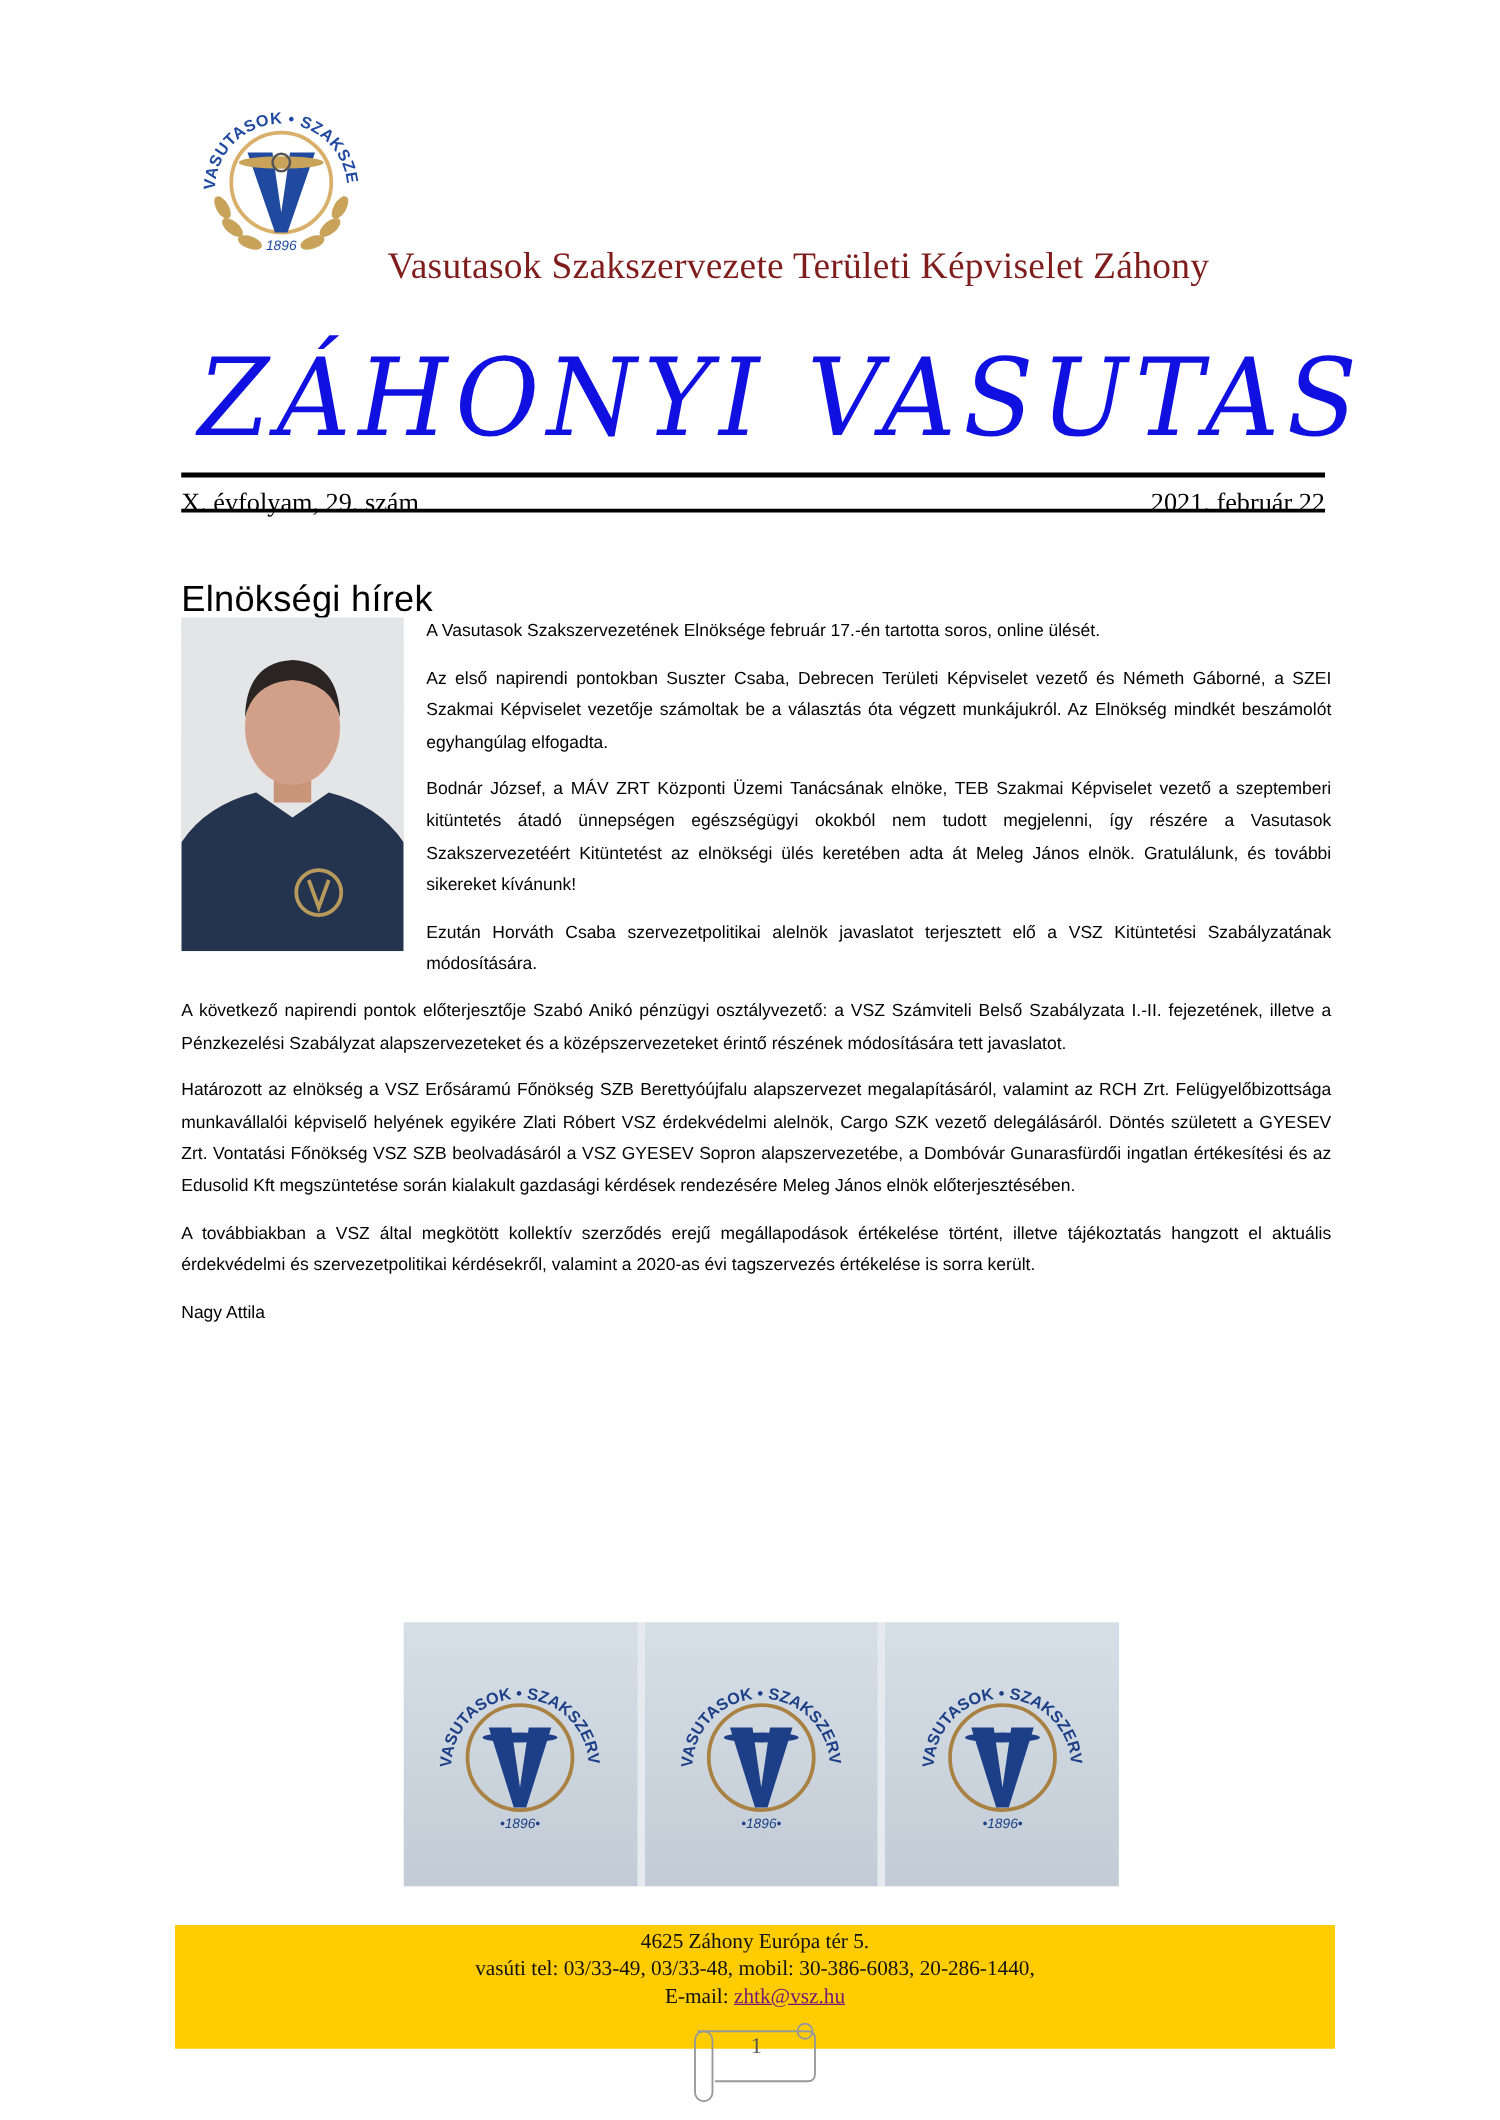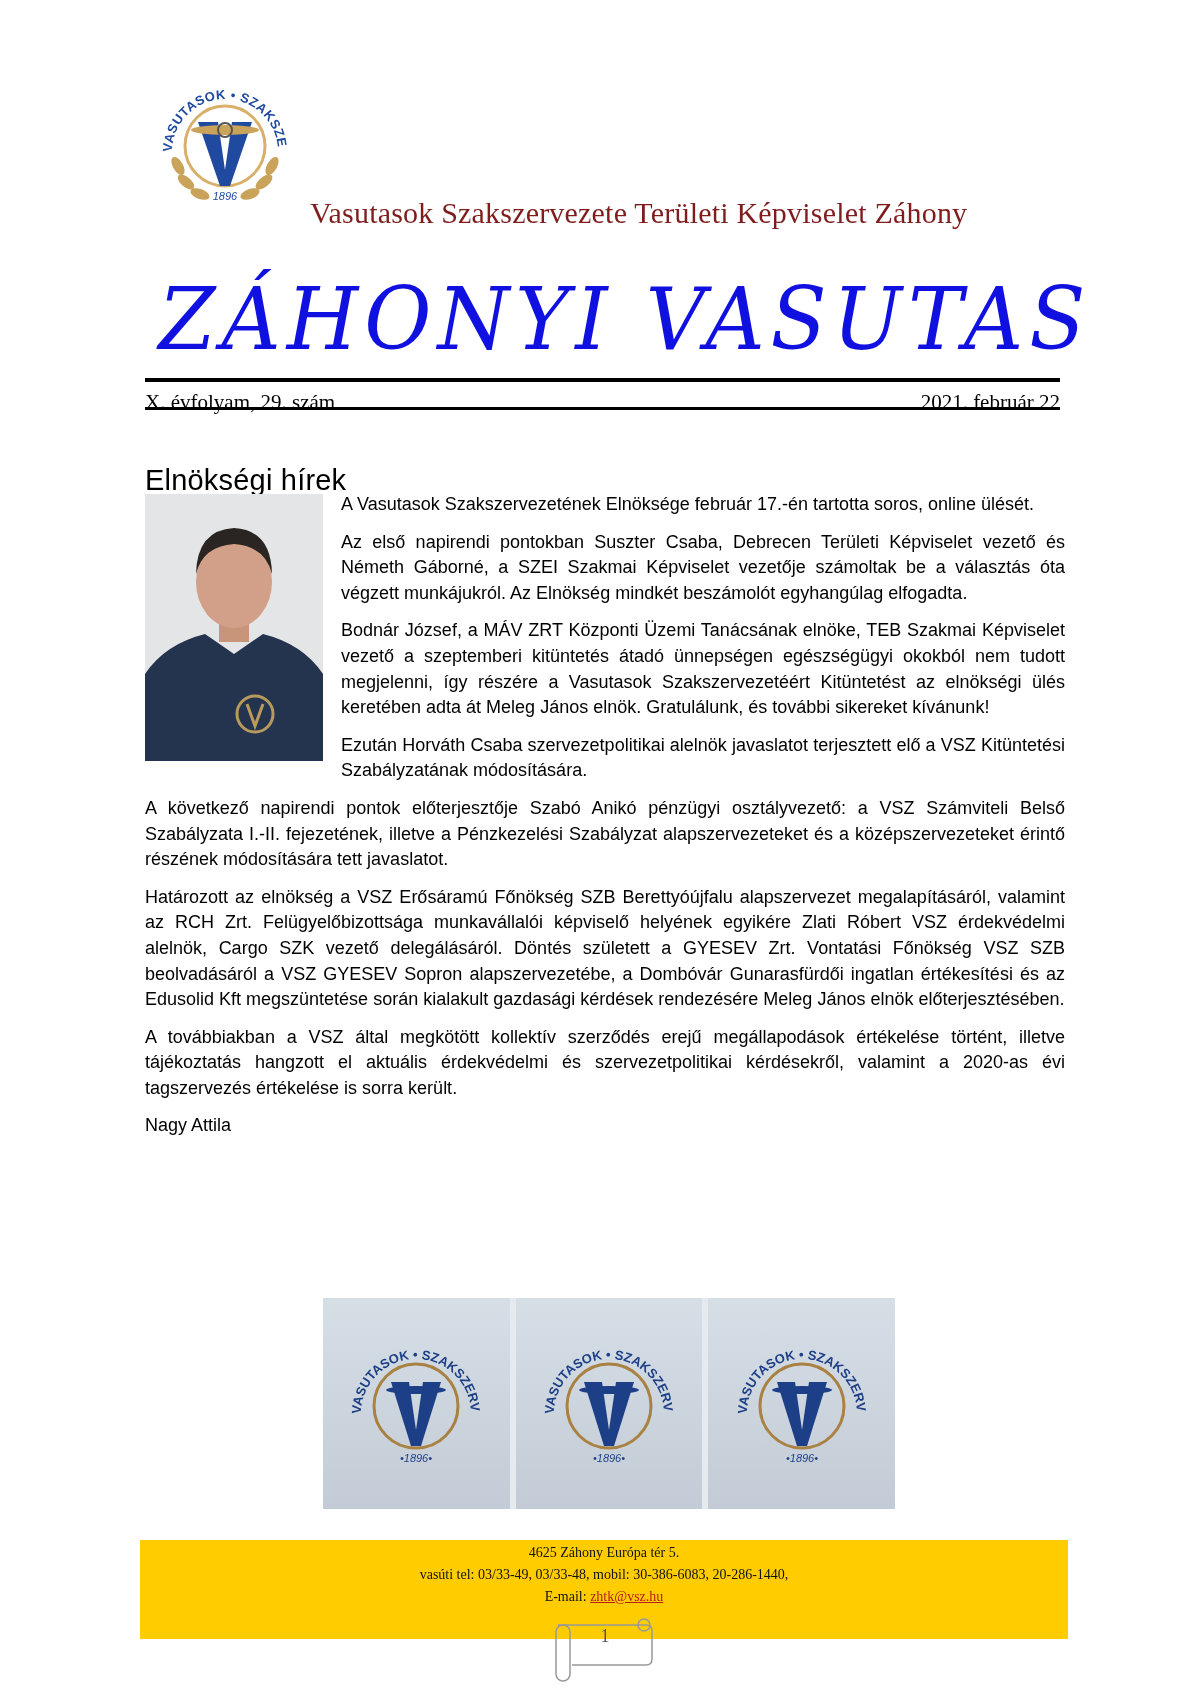--- a/index.html
+++ b/index.html
@@ -29,38 +29,38 @@
     display: flex; justify-content: space-between; align-items: center;
   }
   .heading {
     left: 145px; top: 464px; font-size: 29px; font-weight: normal; letter-spacing: 0.2px;
   }
   .photo {
     left: 145px; top: 494px; width: 178px; height: 267px; overflow: hidden;
     background: linear-gradient(#e9eaea, #dcdcdc);
   }
   .article {
-    left: 145px; top: 492px; width: 920px; font-size: 18px; line-height: 25.6px;
+    left: 145px; top: 492px; width: 920px; font-size: 14px; line-height: 25.6px;
     text-align: justify;
   }
   .article p { margin: 0 0 12px 0; }
   .float-photo { float: left; width: 196px; height: 268px; }
   .signature { text-align: left; margin-top: 4px; }
   .flags {
     left: 323px; top: 1298px; width: 572px; height: 211px; background: #c9d3dc;
     display: flex; overflow: hidden;
   }
   .flag { flex: 1; position: relative; background: linear-gradient(180deg,#d6dee6,#c3ccd6); border-right: 6px solid #e6eaee; display:flex; align-items:center; justify-content:center; }
   .flag:last-child { border-right: none; }
   .footer {
     left: 140px; top: 1540px; width: 928px; height: 99px; background: #ffcc00;
-    font-family: "Liberation Serif", serif; font-size: 14px; text-align: center;
+    font-family: "Liberation Serif", serif; font-size: 17px; text-align: center;
     line-height: 22px; padding-top: 2px; box-sizing: border-box; color: #111;
   }
-  .footer a { color: #b91c1c; }
+  .footer a { color: #701a75; }
   .page-scroll { left: 548px; top: 1615px; width: 112px; height: 70px; }
   .page-num {
     left: 590px; top: 1626px; width: 30px; text-align: center;
     font-family: "Liberation Serif", serif; font-size: 18px; color: #555;
   }
 </style>
 </head>
 <body>
 
 <div class="abs logo">

